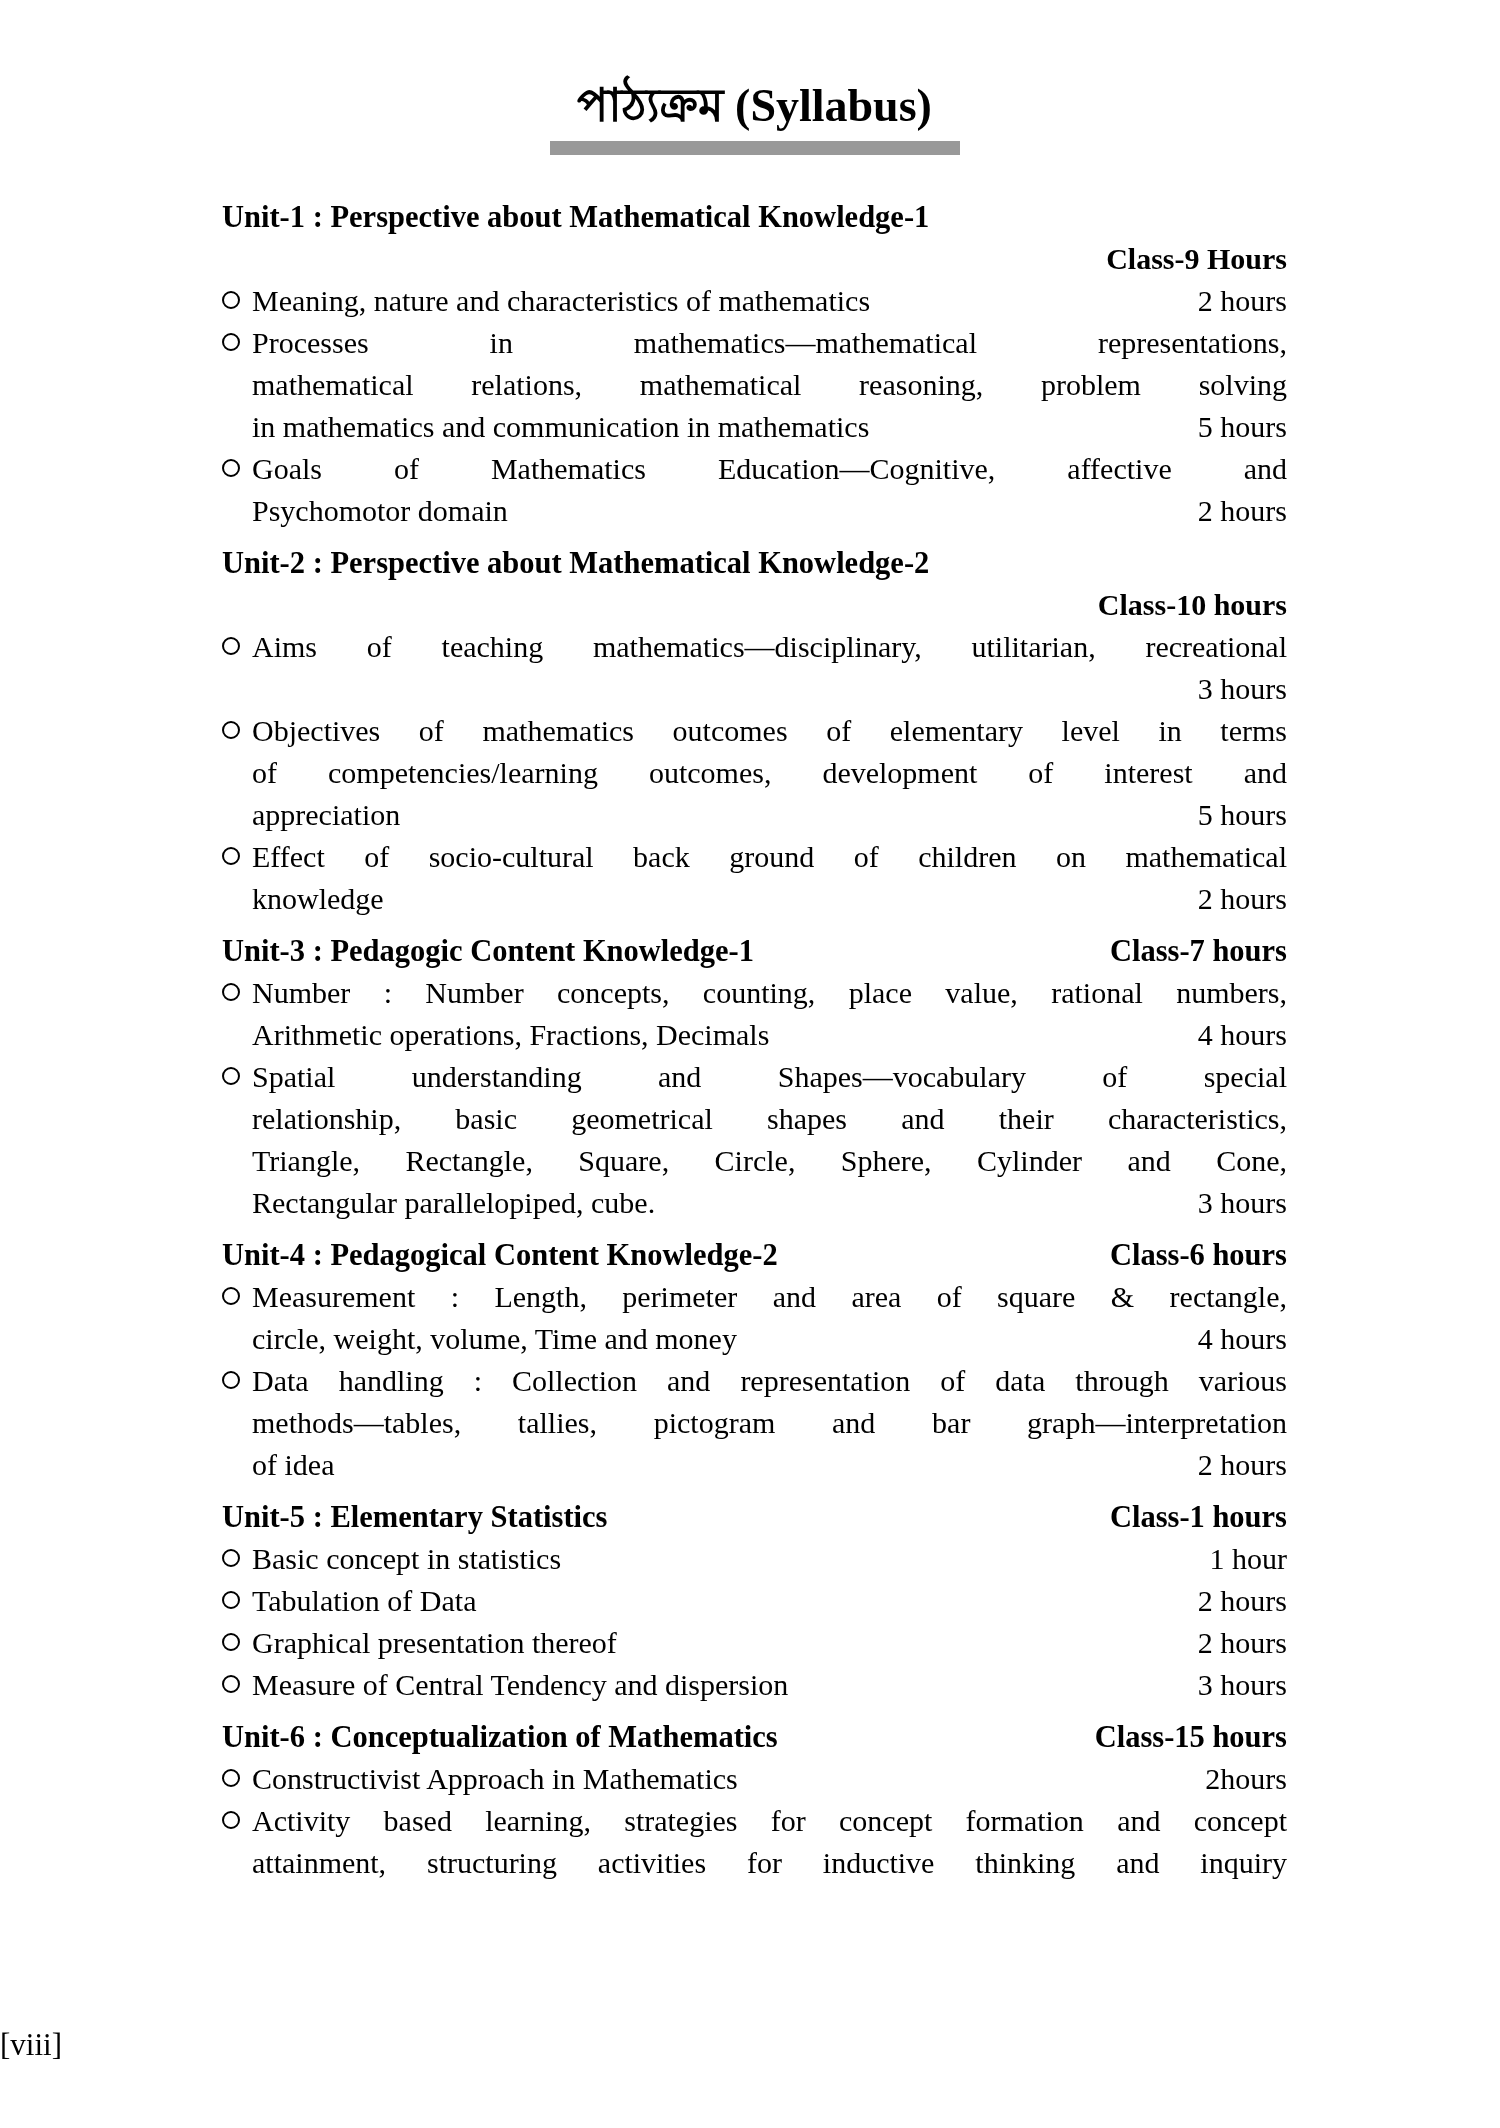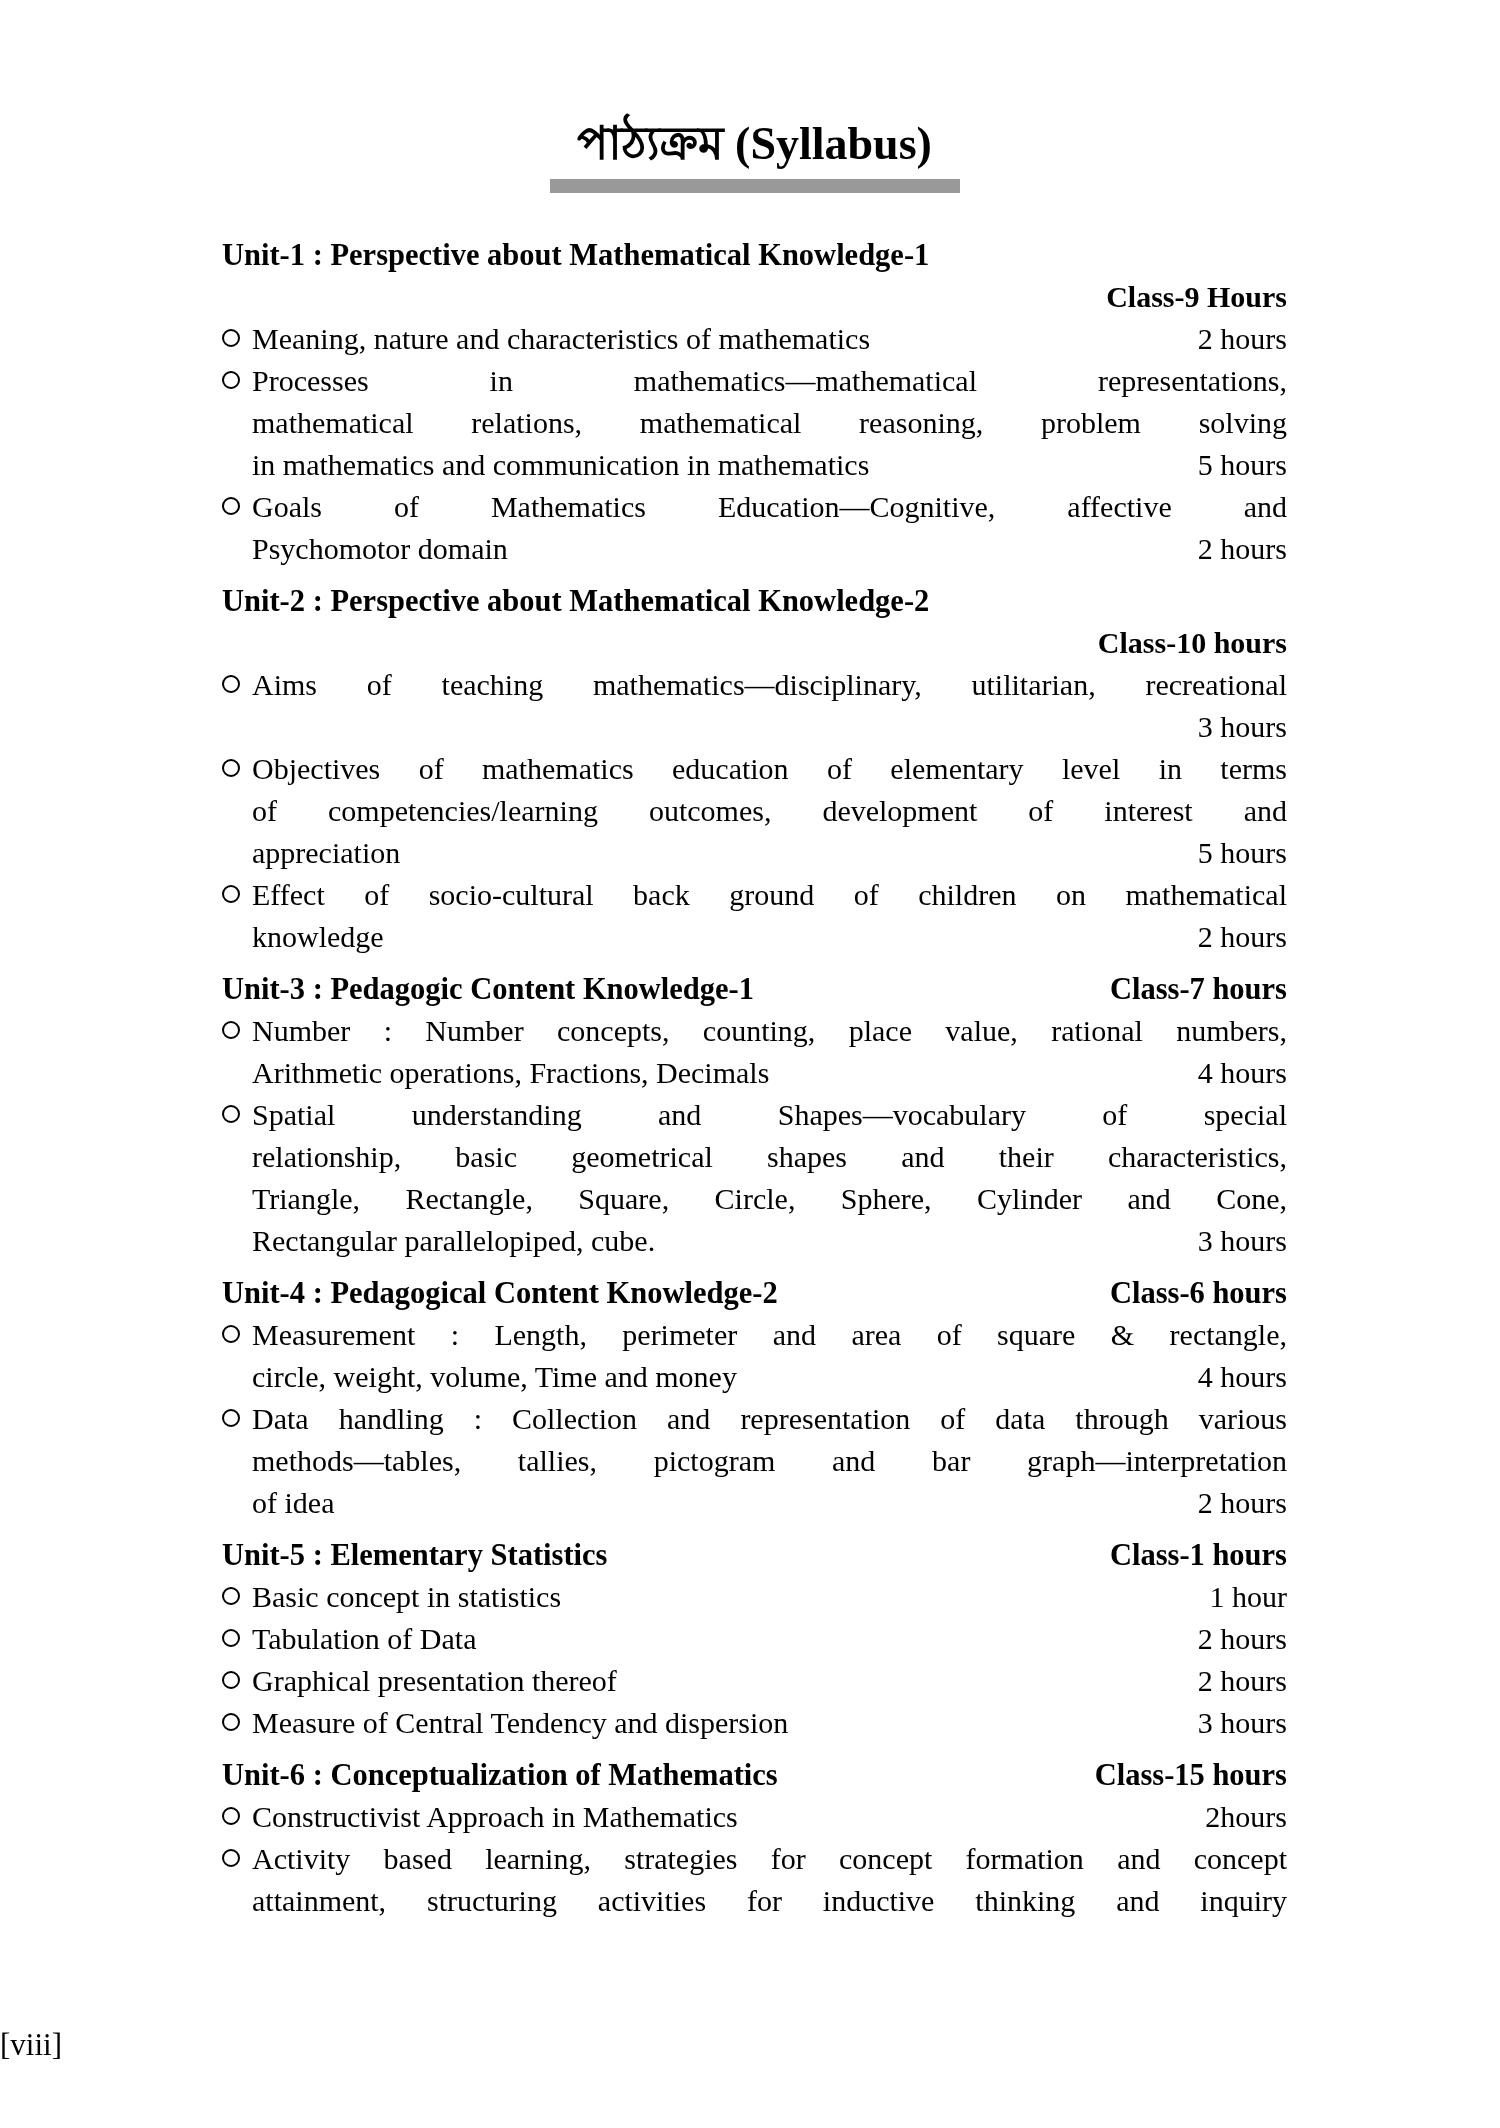--- a/index.html
+++ b/index.html
@@ -9,21 +9,21 @@
     width: 1500px;
     height: 2128px;
     background: #ffffff;
     color: #000000;
     font-family: "Liberation Serif", "DejaVu Serif", serif;
     overflow: hidden;
   }
   .content {
     margin-left: 222px;
     width: 1065px;
-    padding-top: 115px;
+    padding-top: 77px;
   }
   
   .title-block { text-align: center; }
   .title {
     font-size: 46px;
     font-weight: bold;
     line-height: 58px;
     white-space: nowrap;
   }
   .title-bar {
@@ -140,21 +140,21 @@
             <span class="txt"></span>
             <span class="hours">3 hours</span>
           </div>
         </div>
       </div>
       <div class="item">
         <span class="bullet-col">
             <span class="bullet"></span>
           </span>
         <div class="item-body">
-          <div class="jline">Objectives of mathematics education of elementary level in terms</div>
+          <div class="jline">Objectives of mathematics outcomes of elementary level in terms</div>
           <div class="jline">of competencies/learning outcomes, development of interest and</div>
           <div class="last-row">
             <span class="txt">appreciation</span>
             <span class="hours">5 hours</span>
           </div>
         </div>
       </div>
       <div class="item">
         <span class="bullet-col">
             <span class="bullet"></span>

